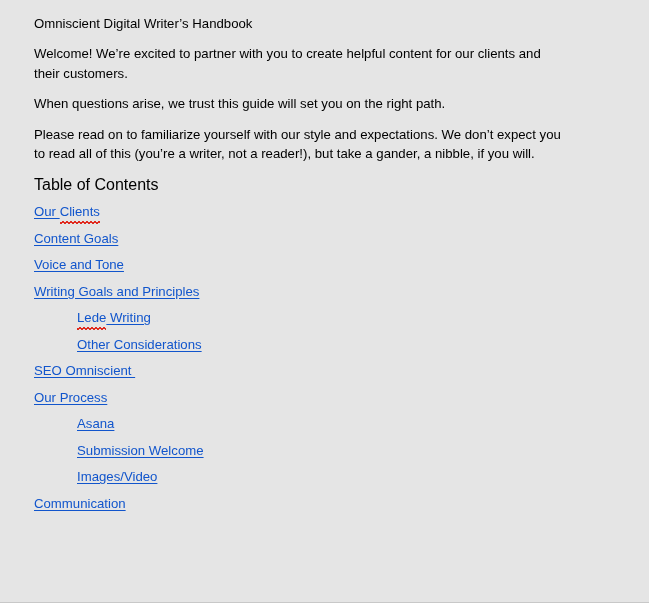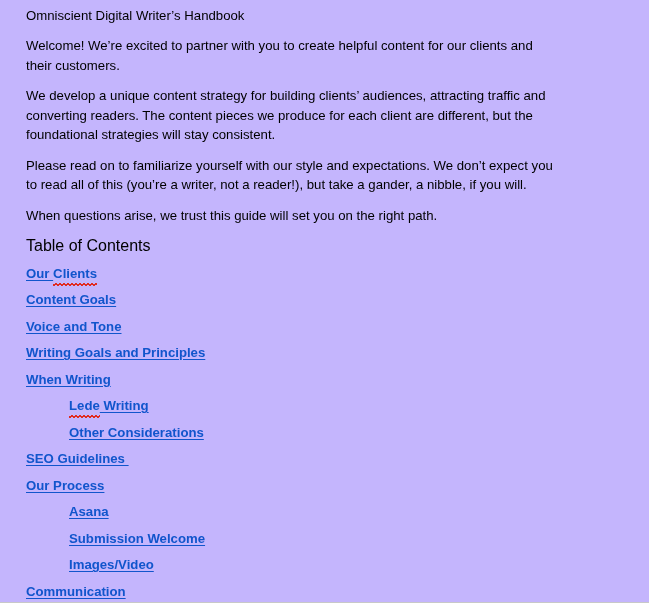--- a/index.html
+++ b/index.html
@@ -12,23 +12,23 @@
     height: 603px;
     font-family: "Liberation Sans", sans-serif;
     overflow: hidden;
     position: relative;
   }
 
   #document-page {
     position: relative;
     width: 649px;
     height: 603px;
-    background: #c4b5fd;
+    background: #e5e5e5;
     box-sizing: border-box;
-    padding: 0;
+    padding: 8px;
     border-bottom: 1px solid #c8c8c8;
   }
 
   .doc-body {
     padding: 8px 26px 0 26px;
     width: 597px;
     box-sizing: border-box;
   }
 
   .doc-title {
@@ -57,21 +57,20 @@
 
   .toc-list {
     margin: 0;
     padding: 0;
     list-style: none;
   }
 
   .toc-item {
     margin: 0 0 8.5px 0;
     line-height: 17px;
-    font-weight: bold;
   }
 
   .toc-item.level-2 {
     padding-left: 43px;
   }
 
   .toc-link {
     font-size: 13.2px;
     color: #1155cc;
     text-decoration: underline;
@@ -104,37 +103,35 @@
 </head>
 <body>
 
 <div id="document-page">
   <div class="doc-body">
 
     <div class="doc-title">Omniscient Digital Writer’s Handbook</div>
 
     <p class="doc-para">Welcome! We’re excited to partner with you to create helpful content for our clients and their customers.</p>
 
-    <p class="doc-para">We develop a unique content strategy for building clients’ audiences, attracting traffic and converting readers. The content pieces we produce for each client are different, but the foundational strategies will stay consistent.</p>
+
+    <p class="doc-para">When questions arise, we trust this guide will set you on the right path.</p>
 
     <p class="doc-para">Please read on to familiarize yourself with our style and expectations. We don’t expect you to read all of this (you’re a writer, not a reader!), but take a gander, a nibble, if you will.</p>
-
-    <p class="doc-para">When questions arise, we trust this guide will set you on the right path.</p>
 
     <div class="toc-heading">Table of Contents</div>
 
     <ul class="toc-list" id="toc-list">
         <li class="toc-item level-1"><span class="toc-link"><span>Our </span><span class="misspelled">Clients</span></span></li>
         <li class="toc-item level-1"><span class="toc-link">Content Goals</span></li>
         <li class="toc-item level-1"><span class="toc-link">Voice and Tone</span></li>
         <li class="toc-item level-1"><span class="toc-link">Writing Goals and Principles</span></li>
-        <li class="toc-item level-1"><span class="toc-link">When Writing</span></li>
         <li class="toc-item level-2"><span class="toc-link"><span class="misspelled">Lede</span><span> Writing</span></span></li>
         <li class="toc-item level-2"><span class="toc-link">Other Considerations</span></li>
-        <li class="toc-item level-1"><span class="toc-link">SEO Guidelines </span></li>
+        <li class="toc-item level-1"><span class="toc-link">SEO Omniscient </span></li>
         <li class="toc-item level-1"><span class="toc-link">Our Process</span></li>
         <li class="toc-item level-2"><span class="toc-link">Asana</span></li>
         <li class="toc-item level-2"><span class="toc-link">Submission Welcome</span></li>
         <li class="toc-item level-2"><span class="toc-link">Images/Video</span></li>
         <li class="toc-item level-1"><span class="toc-link">Communication</span></li>
       </ul>
 
   </div>
 </div>
 

